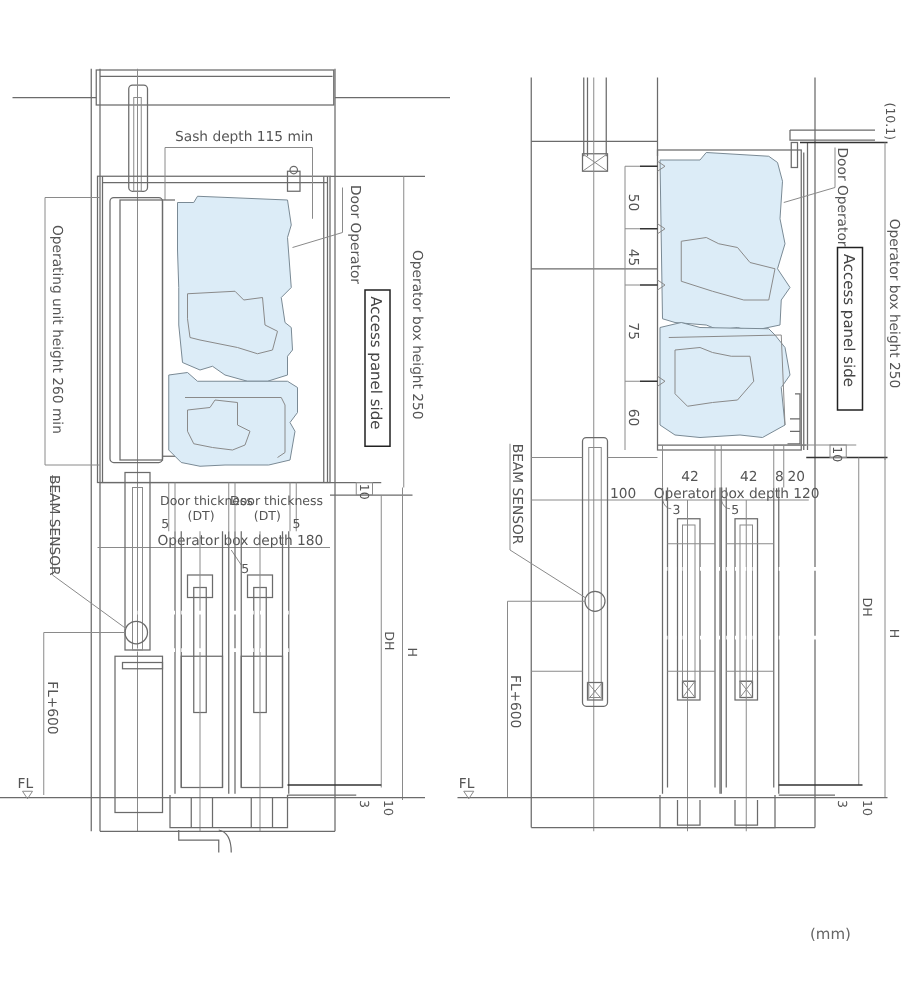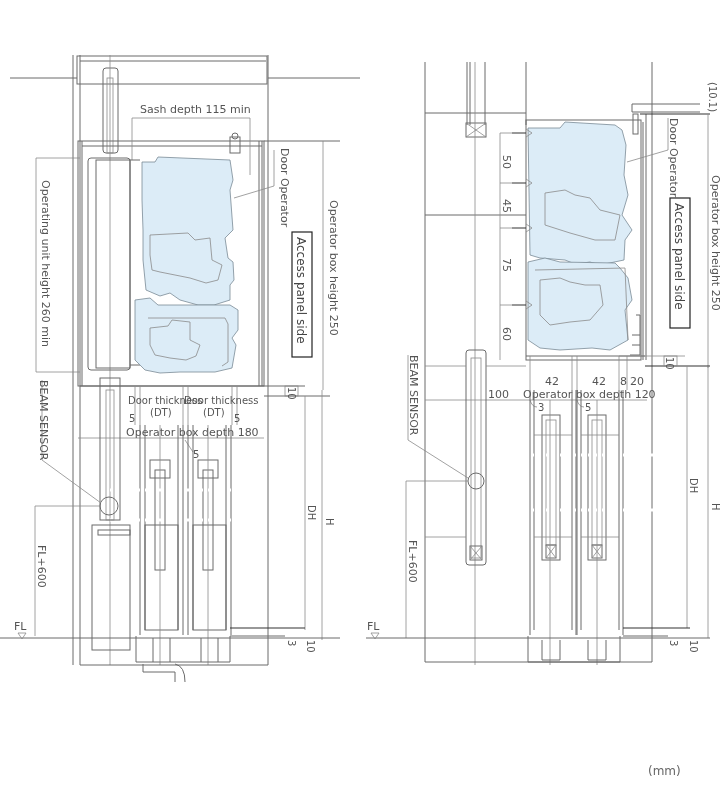--- a/index.html
+++ b/index.html
@@ -6,21 +6,21 @@
   body{width:726px;height:795px;position:relative;overflow:hidden;font-family:"Liberation Sans",sans-serif;}
   svg{position:absolute;left:0;top:0;}
   .ln{stroke:#6b6b6b;stroke-width:1;fill:none;}
   .lt{stroke:#8a8a8a;stroke-width:0.8;fill:none;}
   .dk{stroke:#333;stroke-width:1.2;fill:none;}
   .op{fill:#dcecf7;stroke:#7a8a95;stroke-width:0.8;}
   .t{font-family:"DejaVu Sans",sans-serif;font-size:11px;fill:#555;}
   .ts{font-family:"DejaVu Sans",sans-serif;font-size:10px;fill:#555;}
   .tl{font-family:"DejaVu Sans",sans-serif;font-size:12px;fill:#444;}
   .box{fill:#fff;stroke:#222;stroke-width:1.2;}
-  .unit{position:absolute;left:648px;top:740px;font-family:"DejaVu Sans",sans-serif;font-size:12px;color:#666;margin-top:24px;}
+  .unit{position:absolute;left:648px;top:740px;font-family:"DejaVu Sans",sans-serif;font-size:12px;color:#666;}
 </style>
 </head>
 <body>
 
 <svg width="726" height="795" viewBox="0 0 726 795">
 
   <g>
 
     <line class="ln" x1="73" y1="55" x2="73" y2="665"></line>
     <line class="ln" x1="268" y1="55" x2="268" y2="665"></line>

